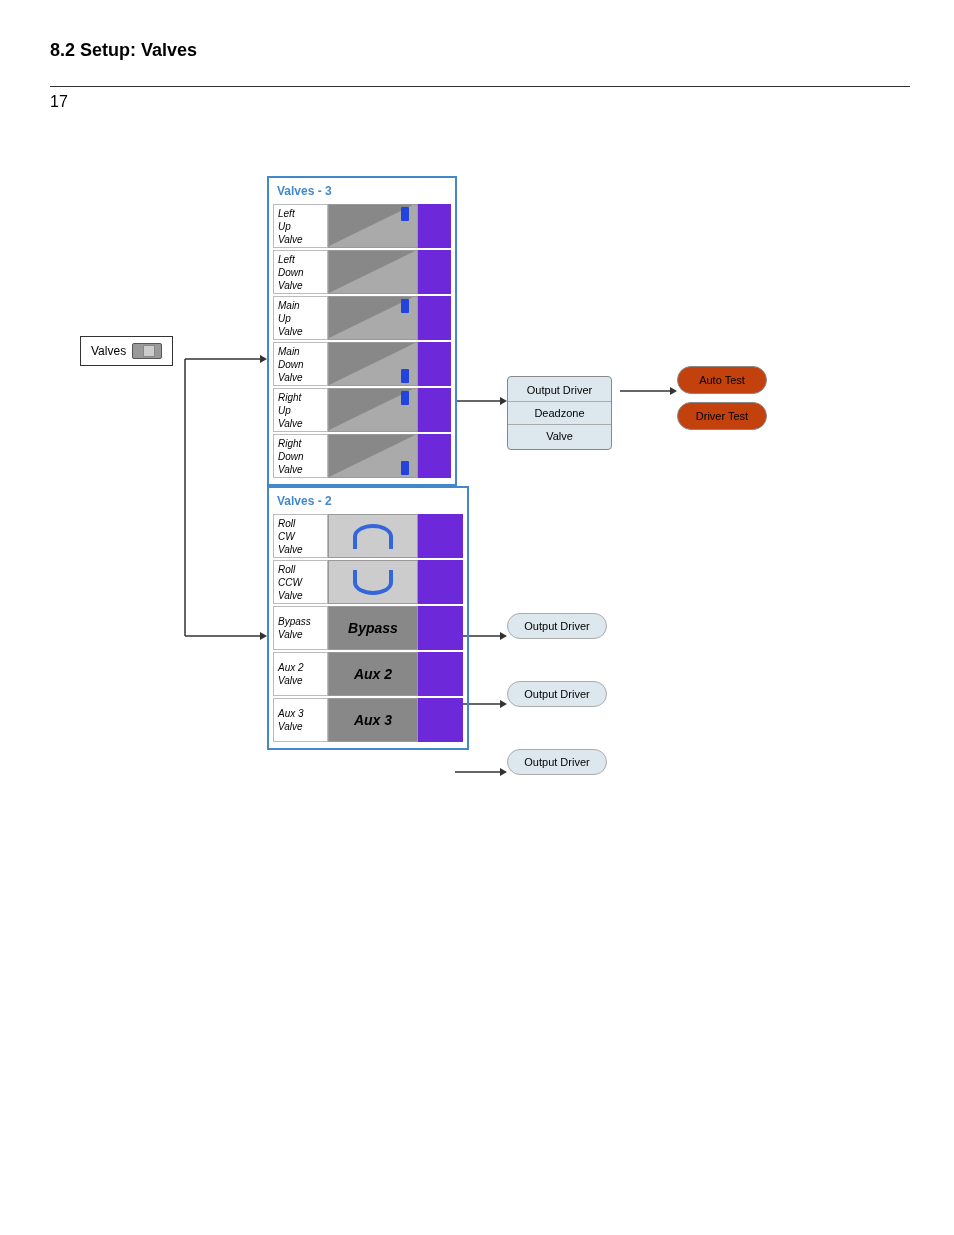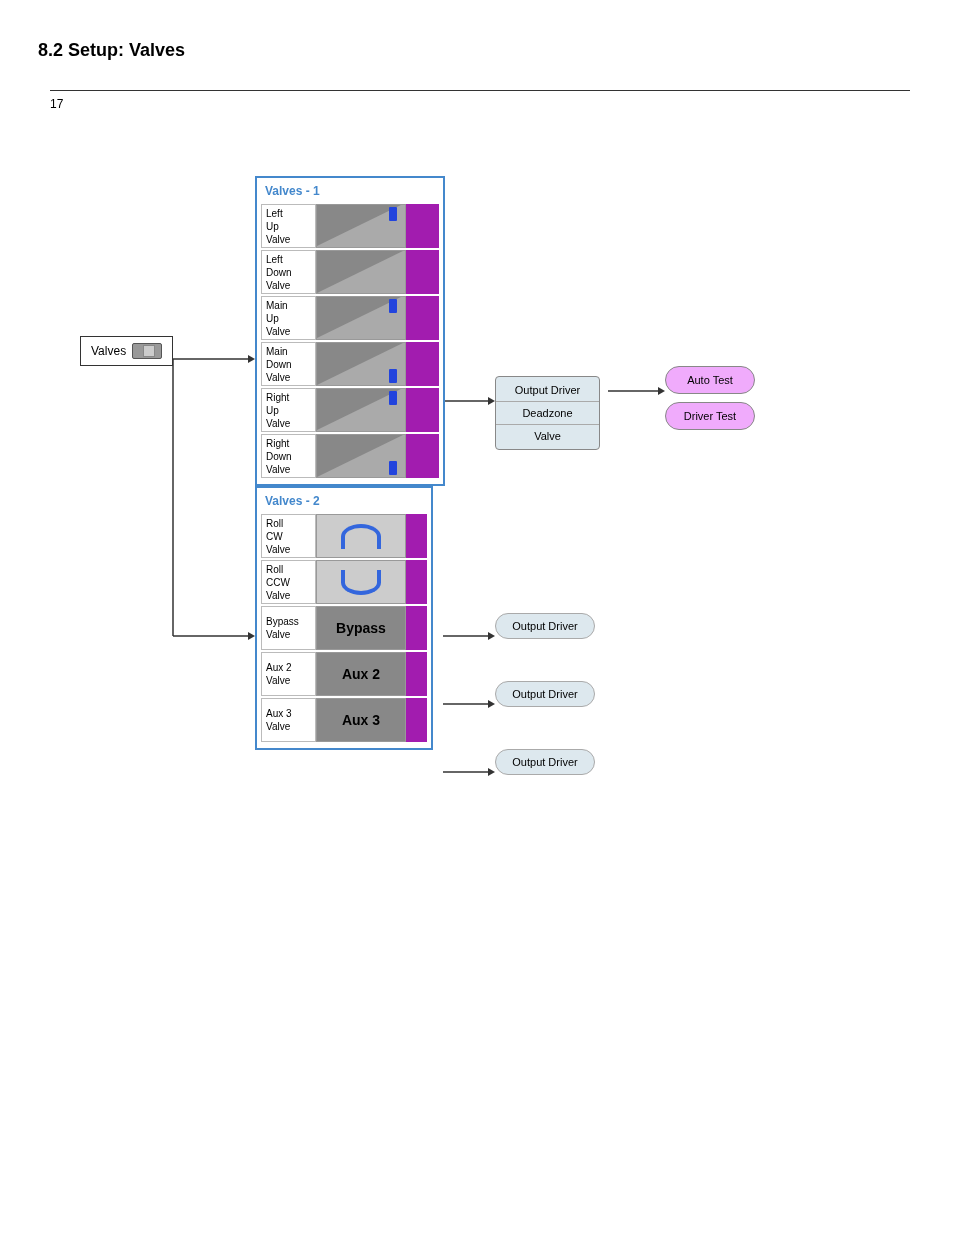--- a/index.html
+++ b/index.html
@@ -5,21 +5,21 @@
     * { box-sizing: border-box; margin: 0; padding: 0; }
     body {
       font-family: Arial, sans-serif;
       background: #fff;
       width: 954px;
       min-height: 1235px;
       position: relative;
     }
 
     .page {
-      padding: 40px 38px;
+      padding: 40px 50px;
       position: relative;
     }
 
     .page-title {
       font-size: 18px;
       font-weight: bold;
       margin-bottom: 30px;
     }
 
     .valves-label-box {
@@ -64,21 +64,22 @@
       font-weight: bold;
       margin-bottom: 4px;
       padding: 2px 4px;
     }
 
     
     .valve-row {
       display: flex;
       align-items: center;
       margin-bottom: 2px;
-      background: #a21caf;
+      background: #6d28d9;
+      font-style: italic;
     }
 
     .valve-label {
       font-size: 10px;
       min-width: 55px;
       padding: 2px 4px;
       line-height: 1.3;
       border: 1px solid #bbb;
       background: #fff;
       height: 44px;
@@ -207,32 +208,32 @@
 
     .output-driver-stack .od-item:last-child {
       border-bottom: none;
     }
 
     .test-button {
       border: 1px solid #888;
       border-radius: 15px;
       padding: 7px 16px;
       font-size: 11px;
-      background: #f0abfc;
+      background: #c2410c;
       text-align: center;
       min-width: 90px;
       cursor: pointer;
     }
 
     
     .page-footer {
       position: absolute;
       bottom: 20px;
       left: 50px;
-      font-size: 12px;
+      font-size: 16px;
       border-top: 1px solid #333;
       padding-top: 6px;
       width: 860px;
       margin-top: 44px;
     }
 
   </style>
 </head>
 <body>
 
@@ -259,32 +260,32 @@
       <line x1="375" y1="545" x2="420" y2="545" stroke="#333" stroke-width="1.5"></line>
       <polygon points="420,541 427,545 420,549" fill="#333"></polygon>
 
       <line x1="375" y1="613" x2="420" y2="613" stroke="#333" stroke-width="1.5"></line>
       <polygon points="420,609 427,613 420,617" fill="#333"></polygon>
 
       <line x1="375" y1="681" x2="420" y2="681" stroke="#333" stroke-width="1.5"></line>
       <polygon points="420,677 427,681 420,685" fill="#333"></polygon>
     </svg>
 
-    <div style="position: absolute; left: 12px; top: 245px; z-index:1;">
+    <div style="position: absolute; left: 0; top: 245px; z-index:1;">
       <div class="valves-label-box">
         <span>Valves</span>
         <div class="valves-toggle">
           <div class="valves-toggle-knob"></div>
         </div>
       </div>
     </div>
 
     <div style="position: absolute; left: 187px; top: 85px; z-index:1;">
       <div class="valves-group" style="width: 190px;">
-        <div class="valves-group-title">Valves - 1</div>
+        <div class="valves-group-title">Valves - 3</div>
 
         <div class="valve-row">
           <div class="valve-label">Left<br>Up<br>Valve</div>
           <div class="valve-graphic">
             <div class="valve-graphic-triangle"></div>
             <div class="valve-indicator"></div>
           </div>
         </div>
 
         <div class="valve-row">
@@ -323,21 +324,21 @@
           <div class="valve-graphic">
             <div class="valve-graphic-triangle-left"></div>
             <div class="valve-indicator-bottom" style="background:#2244dd;"></div>
           </div>
         </div>
 
       </div>
     </div>
 
     <div style="position: absolute; left: 187px; top: 395px; z-index:1;">
-      <div class="valves-group" style="width: 178px;">
+      <div class="valves-group" style="width: 202px;">
         <div class="valves-group-title">Valves - 2</div>
 
         <div class="valve-row">
           <div class="valve-label">Roll<br>CW<br>Valve</div>
           <div class="valve-graphic-roll">
             <div class="roll-arc"></div>
           </div>
         </div>
 
         <div class="valve-row">

